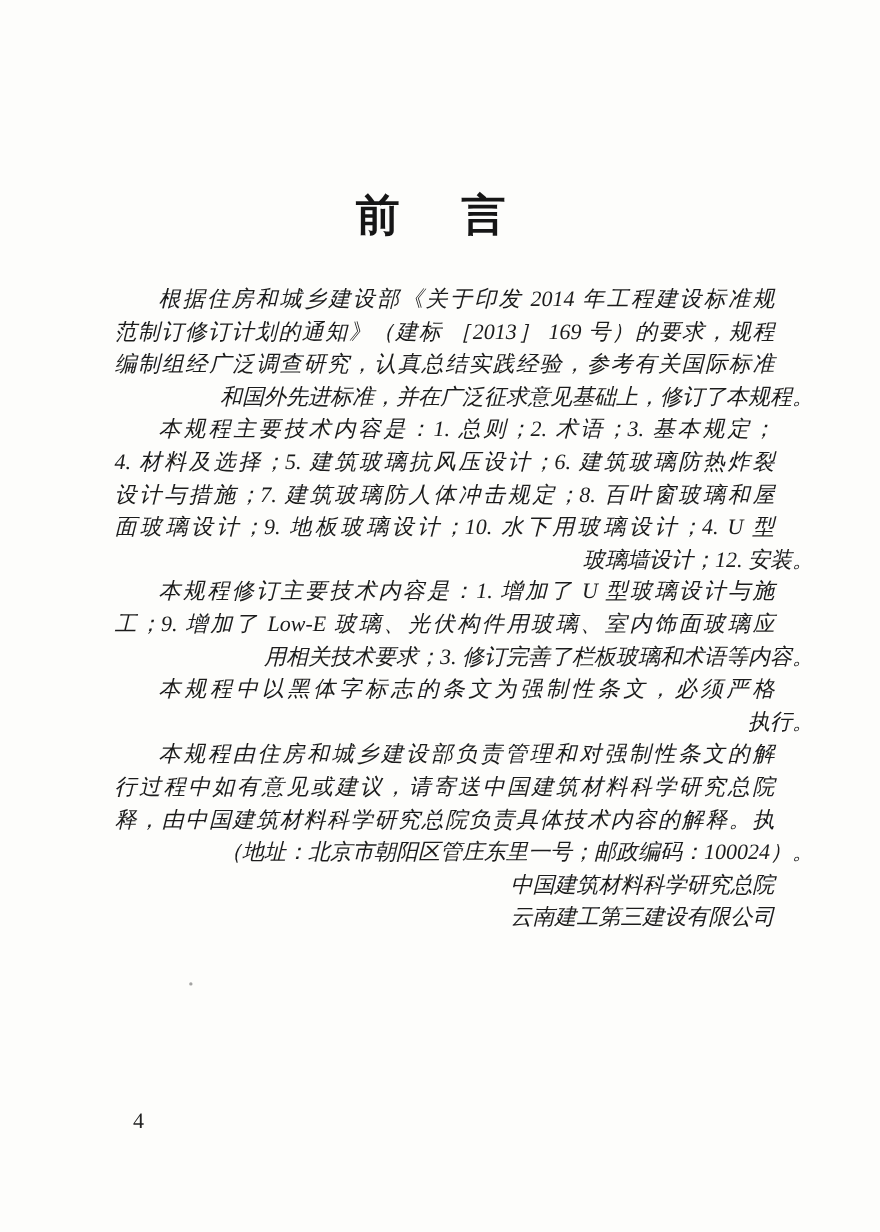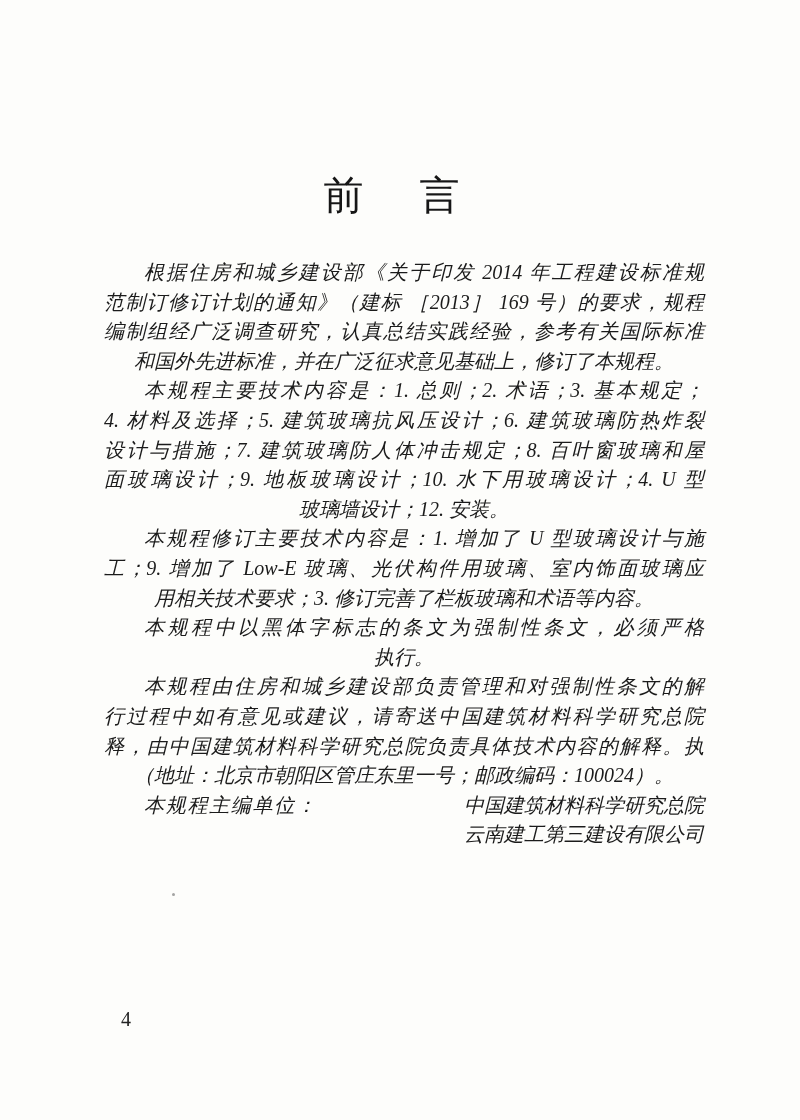--- a/index.html
+++ b/index.html
@@ -17,21 +17,21 @@
     color: #1b1b1b;
   }
   .title {
     position: absolute;
     top: 168px;
     left: 0;
     width: 100%;
     text-align: center;
     font-family: "Liberation Sans", sans-serif;
     font-size: 40px;
-    font-weight: normal;
+    font-weight: bold;
     letter-spacing: 56px;
     padding-left: 39px;
     box-sizing: border-box;
     color: #161616;
     white-space: nowrap;
   }
   .body-text {
     position: absolute;
     top: 258px;
     left: 104px;
@@ -45,21 +45,22 @@
     text-align: right;
   }
   .ln.j {
     text-align: justify;
     text-align-last: justify;
   }
   .ln.first {
     text-indent: 2em;
   }
   .ln.last {
-    text-align: center;
+    text-align: right;
+    margin-left: 36px;
   }
   .ed-group {
     display: flex;
     align-items: flex-start;
   }
   .ed-label {
     display: inline-block;
     margin-left: 40px;
     width: 172px;
     flex: 0 0 172px;
@@ -112,21 +113,20 @@
 
     <div class="ln first j">本规程中以黑体字标志的条文为强制性条文，必须严格</div>
     <div class="ln last">执行。</div>
 
     <div class="ln first j">本规程由住房和城乡建设部负责管理和对强制性条文的解</div>
     <div class="ln j">行过程中如有意见或建议，请寄送中国建筑材料科学研究总院</div>
     <div class="ln j">释，由中国建筑材料科学研究总院负责具体技术内容的解释。执</div>
     <div class="ln last">（地址：北京市朝阳区管庄东里一号；邮政编码：100024）。</div>
 
     <div class="ed-group">
-      <span class="ed-label">本规程主编单位：</span>
       <div class="ed-orgs">
         <div class="ln">中国建筑材料科学研究总院</div>
         <div class="ln">云南建工第三建设有限公司</div>
       </div>
     </div>
 
     <div class="ed-group">
     </div>
 
   </div>

